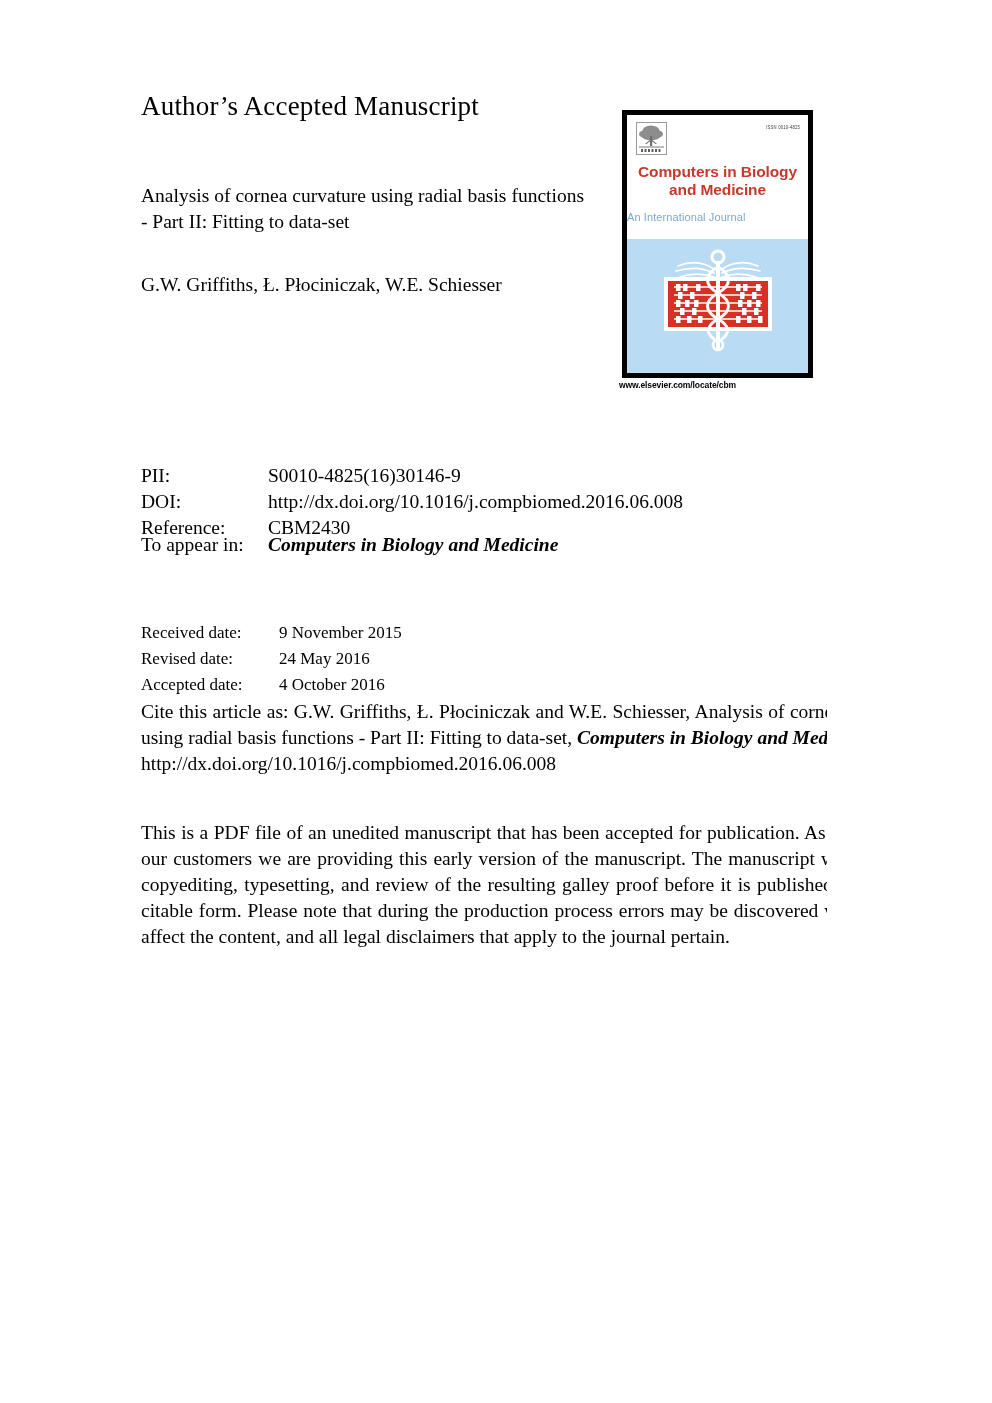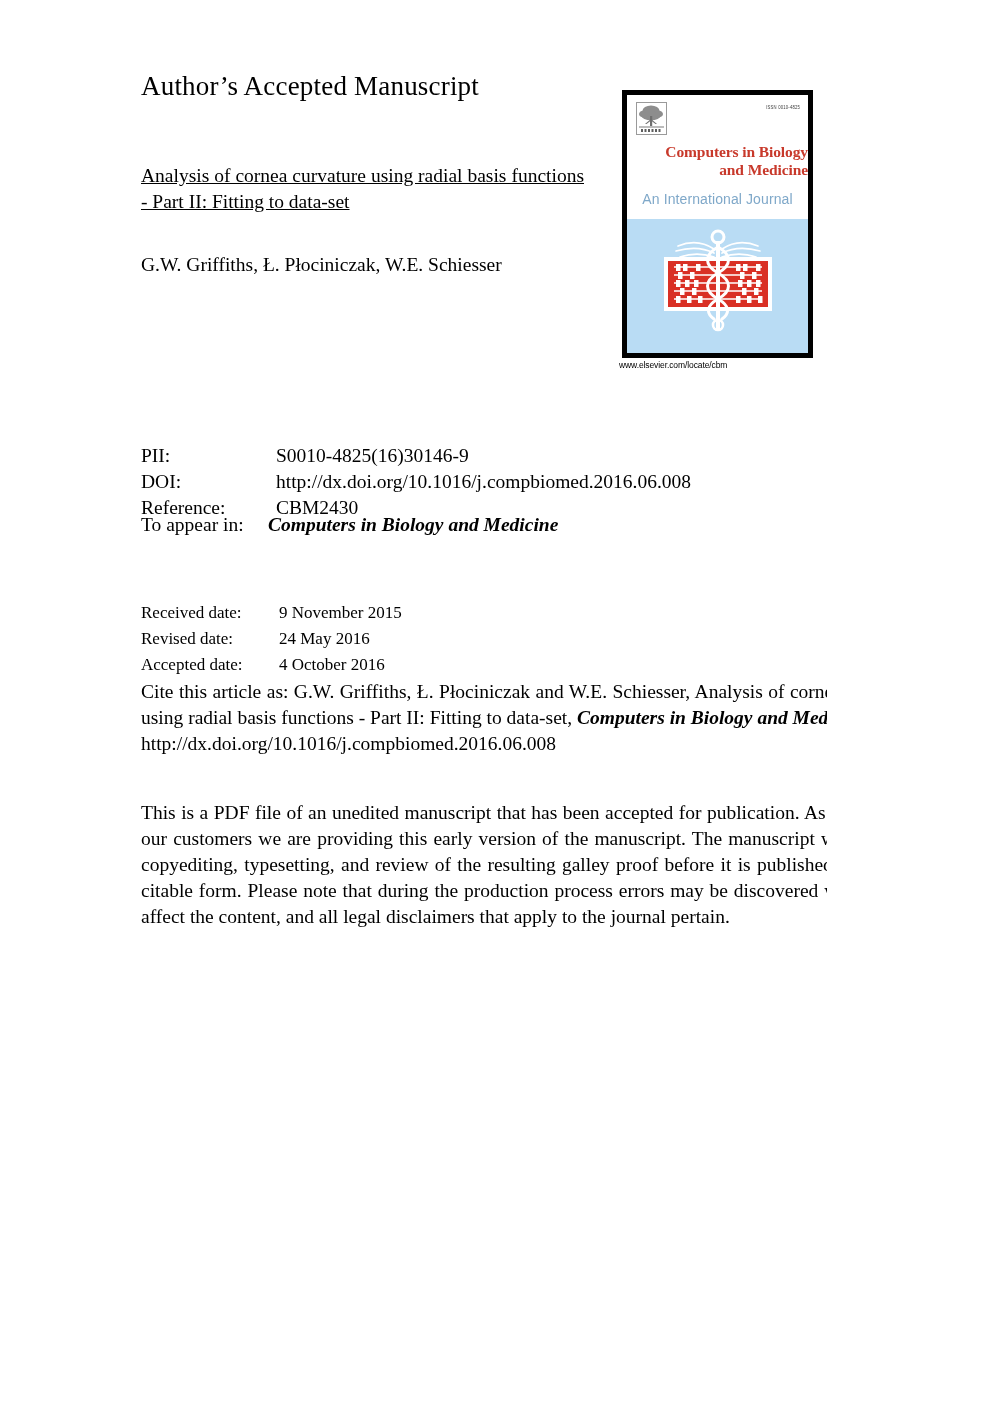--- a/index.html
+++ b/index.html
@@ -12,20 +12,21 @@
     height: 1403px;
     position: relative;
     font-family: "Liberation Serif", "DejaVu Serif", serif;
     color: #000000;
     overflow: hidden;
   }
 
   .page {
     position: absolute;
     inset: 0;
+    margin-top: 20px;
   }
 
   
   .accepted-manuscript {
     position: absolute;
     left: 141px;
     top: 72px;
     font-size: 27px;
     line-height: 1.1;
     letter-spacing: 0.2px;
@@ -34,21 +35,20 @@
 
   .article-title {
     position: absolute;
     left: 141px;
     top: 163px;
     width: 443px;
     font-size: 19.5px;
     line-height: 26px;
     text-align: justify;
     text-justify: inter-word;
-    text-decoration: underline;
   }
 
   .authors {
     position: absolute;
     left: 141px;
     top: 252px;
     font-size: 19.5px;
     line-height: 26px;
     white-space: nowrap;
   }
@@ -90,36 +90,35 @@
     font-size: 4.2px;
     letter-spacing: 0.2px;
     color: #3a3a3a;
     transform: scaleY(1.25);
   }
   .cover-title {
     position: absolute;
     left: 0;
     right: 0;
     top: 48px;
-    text-align: right;
-    font-family: Liberation Serif, serif;
+    text-align: center;
+    font-family: Liberation Sans, sans-serif;
     font-weight: bold;
     font-size: 15.5px;
     line-height: 18px;
     color: #c8392b;
     letter-spacing: -0.1px;
   }
   .cover-subtitle {
     position: absolute;
     left: 0;
     right: 0;
     top: 96px;
-    text-align: center;
     font-family: "Liberation Sans", sans-serif;
-    font-size: 14px;
+    font-size: 11px;
     letter-spacing: 0.1px;
     color: #7fa8c9;
   }
   .cover-bottom {
     position: relative;
     height: 144px;
     background: #b9dcf4;
   }
   .caduceus-wrap {
     position: absolute;
@@ -129,37 +128,36 @@
     width: 132px;
     height: 110px;
   }
   .caduceus-wrap svg { display: block; }
 
   .cover-url {
     position: absolute;
     left: 619px;
     top: 360px;
     font-family: "Liberation Sans", sans-serif;
-    font-weight: normal;
+    font-weight: bold;
     font-size: 8.5px;
     letter-spacing: -0.1px;
     color: #000000;
   }
 
   
   .meta-block {
     position: absolute;
     left: 141px;
     top: 443px;
     font-size: 19.5px;
     line-height: 26px;
   }
   .meta-row {
     display: flex;
-    gap: 8px;
   }
   .meta-label {
     width: 127px;
     flex: 0 0 127px;
     white-space: nowrap;
   }
   .meta-value {
     white-space: nowrap;
   }
 

